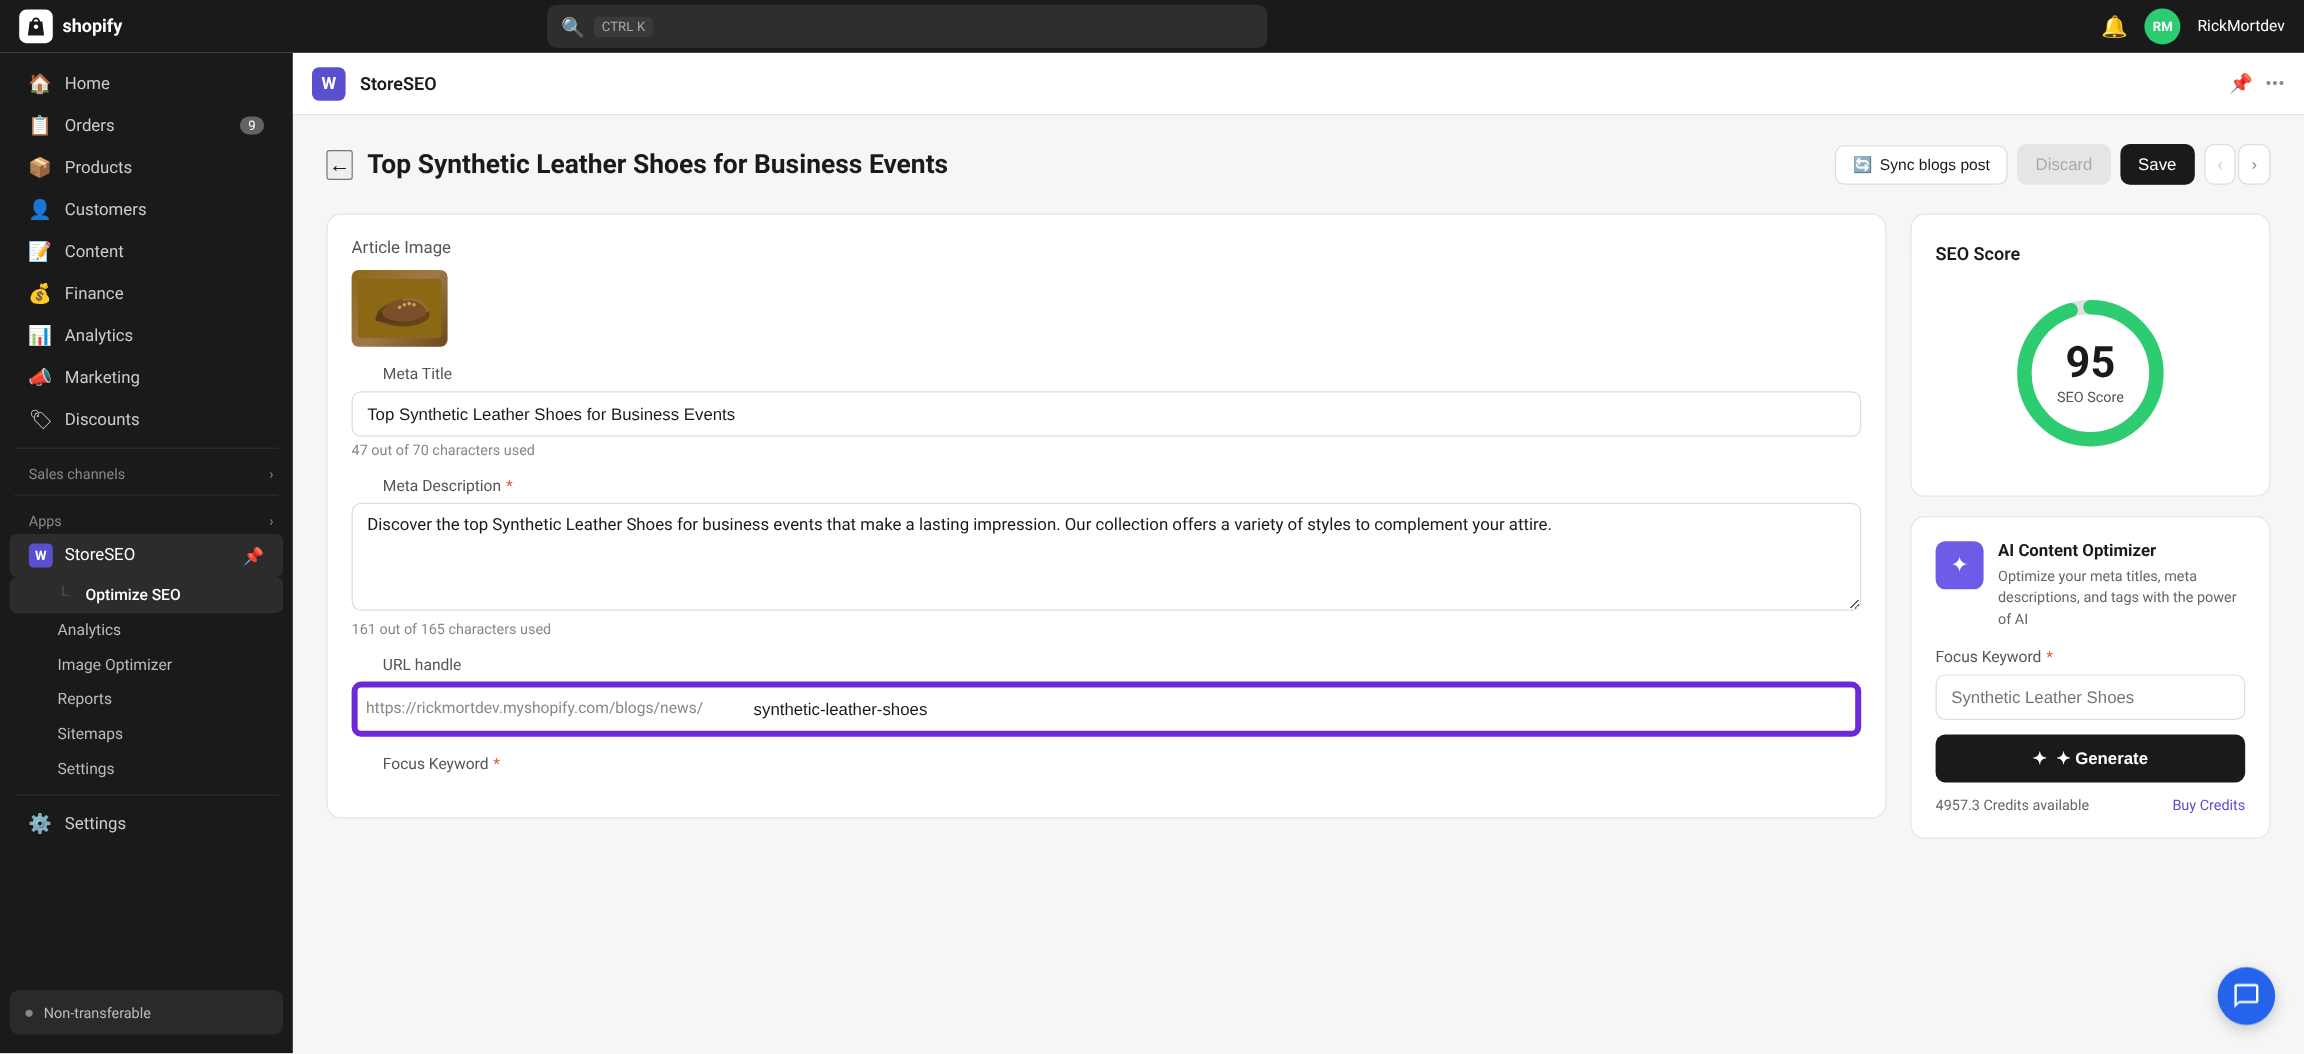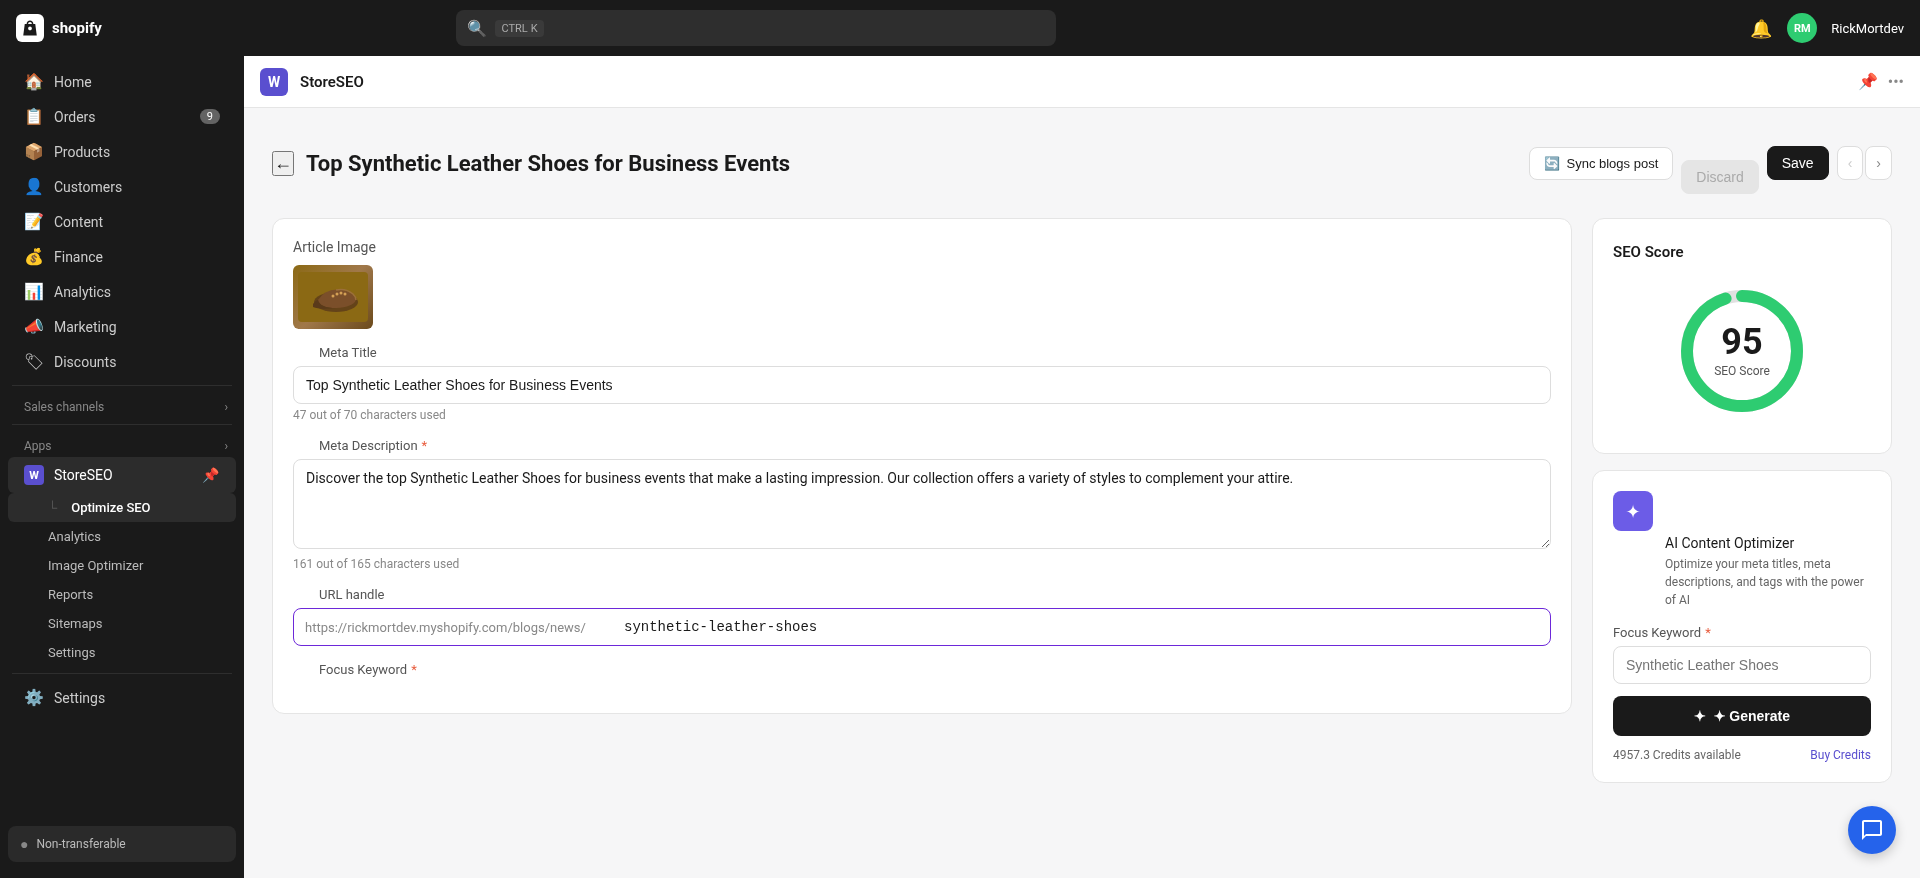--- a/index.html
+++ b/index.html
@@ -1,21 +1,21 @@
 <!DOCTYPE html>
 <html><head>
   <meta charset="utf-8">
   <style>
     * { box-sizing: border-box; margin: 0; padding: 0; }
     body { font-family: -apple-system, BlinkMacSystemFont, 'Segoe UI', Roboto, sans-serif; background: #f6f6f7; display: flex; flex-direction: column; height: 878px; overflow: hidden; }
 
     
     .topnav {
       background: #1a1a1a;
-      height: 56px;
+      height: 44px;
       display: flex;
       align-items: center;
       padding: 0 16px;
       gap: 12px;
       flex-shrink: 0;
     }
     .topnav-logo {
       display: flex; align-items: center; gap: 8px; color: white; font-weight: 700; font-size: 15px;
     }
     .shopify-bag {
@@ -108,21 +108,21 @@
     .page-title-area { display: flex; align-items: center; gap: 12px; }
     .back-btn { color: #1a1a1a; font-size: 18px; cursor: pointer; }
     .page-title { font-size: 22px; font-weight: 700; color: #1a1a1a; }
     .page-actions { display: flex; align-items: center; gap: 8px; }
     .btn {
       padding: 8px 14px; border-radius: 8px; font-size: 14px; cursor: pointer;
       border: 1px solid #ddd; background: white; color: #1a1a1a;
     }
     .btn-sync { display: flex; align-items: center; gap: 6px; font-size: 13px; }
     .btn-primary { background: #1a1a1a; color: white; border-color: #1a1a1a; }
-    .btn-disabled { background: #e5e5e5; color: #aaa; border-color: #e5e5e5; cursor: default; margin-top: 28px; }
+    .btn-disabled { background: #e5e5e5; color: #aaa; border-color: #e5e5e5; cursor: default; }
     .nav-arrows { display: flex; gap: 2px; }
     .nav-arrow { padding: 8px 10px; border-radius: 8px; border: 1px solid #ddd; background: white; cursor: pointer; color: #888; font-size: 14px; }
     .nav-arrow.disabled { color: #ccc; cursor: default; }
 
     
     .two-col { display: flex; gap: 20px; align-items: flex-start; }
     .main-col { flex: 1; }
     .side-col { width: 300px; flex-shrink: 0; }
 
     
@@ -160,22 +160,22 @@
     }
     .char-count { font-size: 12px; color: #888; margin-top: 4px; }
 
     
     .url-input-wrap { position: relative; }
     .url-prefix {
       position: absolute; left: 12px; top: 50%; transform: translateY(-50%);
       font-size: 13px; color: #888; white-space: nowrap;
     }
     .url-field-input {
-      width: 100%; border: 1px solid #6d28d9; border-radius: 8px; padding: 10px 12px 10px 330px;
-      font-size: 14px; color: #1a1a1a; outline: none; font-family: Liberation Mono, monospace;
+      width: 100%; border: 5px solid #6d28d9; border-radius: 8px; padding: 10px 12px 10px 330px;
+      font-size: 14px; color: #1a1a1a; outline: none;
     }
 
     
     .seo-score-card { background: white; border-radius: 12px; border: 1px solid #e5e5e5; padding: 24px 20px; text-align: center; margin-bottom: 16px; }
     .seo-score-title { font-size: 15px; font-weight: 600; color: #1a1a1a; text-align: left; margin-bottom: 20px; }
     .score-circle-wrap { display: flex; justify-content: center; margin-bottom: 8px; }
     .score-circle {
       width: 140px; height: 140px; position: relative;
     }
     .score-circle svg { width: 140px; height: 140px; }
@@ -186,21 +186,21 @@
     .score-number { font-size: 36px; font-weight: 700; color: #1a1a1a; line-height: 1; }
     .score-label { font-size: 12px; color: #555; margin-top: 4px; }
 
     
     .ai-card { background: white; border-radius: 12px; border: 1px solid #e5e5e5; padding: 20px; margin-bottom: 16px; }
     .ai-header { display: flex; align-items: flex-start; gap: 12px; margin-bottom: 16px; }
     .ai-icon {
       width: 40px; height: 40px; background: #6c5ce7; border-radius: 8px;
       display: flex; align-items: center; justify-content: center; color: white; font-size: 18px; flex-shrink: 0;
     }
-    .ai-title { font-size: 14px; font-weight: 400; color: #1a1a1a; margin-bottom: 4px; margin-top: 44px; }
+    .ai-title { font-size: 14px; font-weight: 700; color: #1a1a1a; margin-bottom: 4px; }
     .ai-desc { font-size: 12px; color: #666; line-height: 1.5; }
     .focus-keyword-label { font-size: 13px; color: #555; margin-bottom: 6px; display: flex; align-items: center; gap: 4px; }
     .focus-input {
       width: 100%; border: 1px solid #ddd; border-radius: 8px; padding: 10px 12px;
       font-size: 14px; color: #999; outline: none; margin-bottom: 12px;
     }
     .generate-btn {
       width: 100%; background: #1a1a1a; color: white; border: none; border-radius: 8px;
       padding: 12px; font-size: 14px; font-weight: 600; cursor: pointer;
       display: flex; align-items: center; justify-content: center; gap: 8px;

